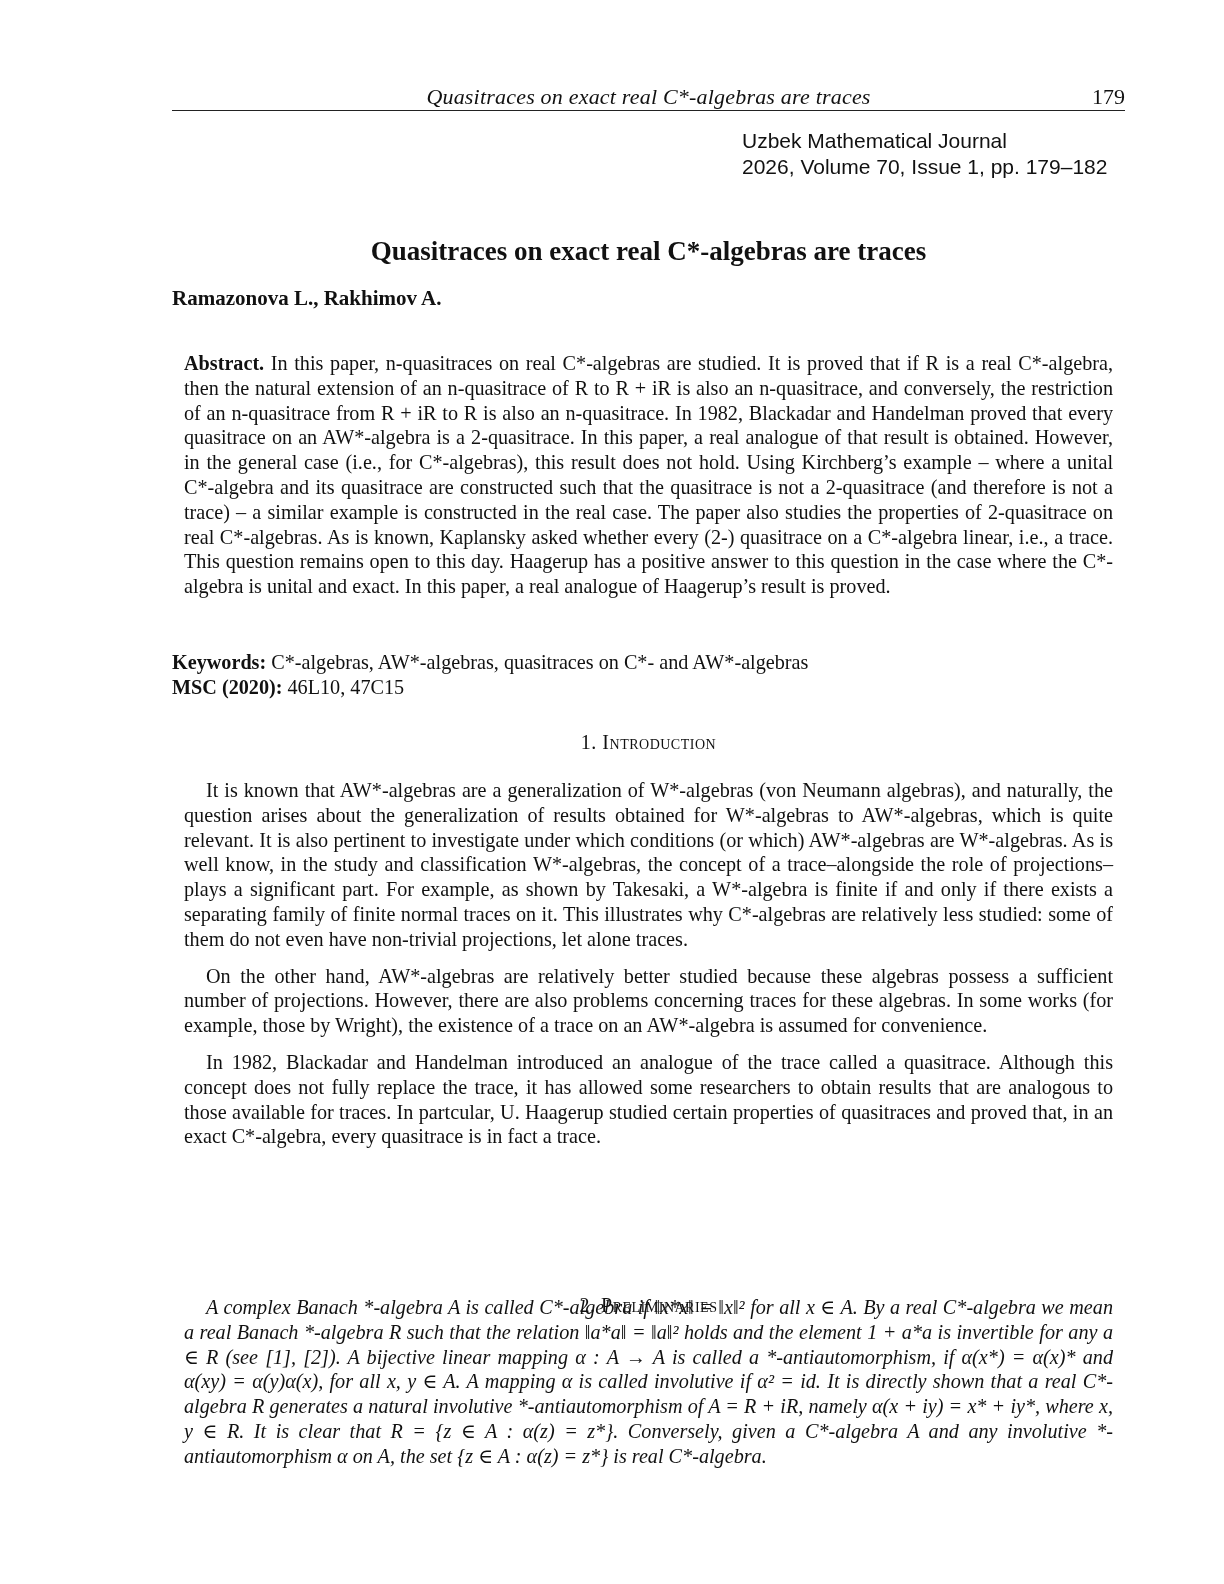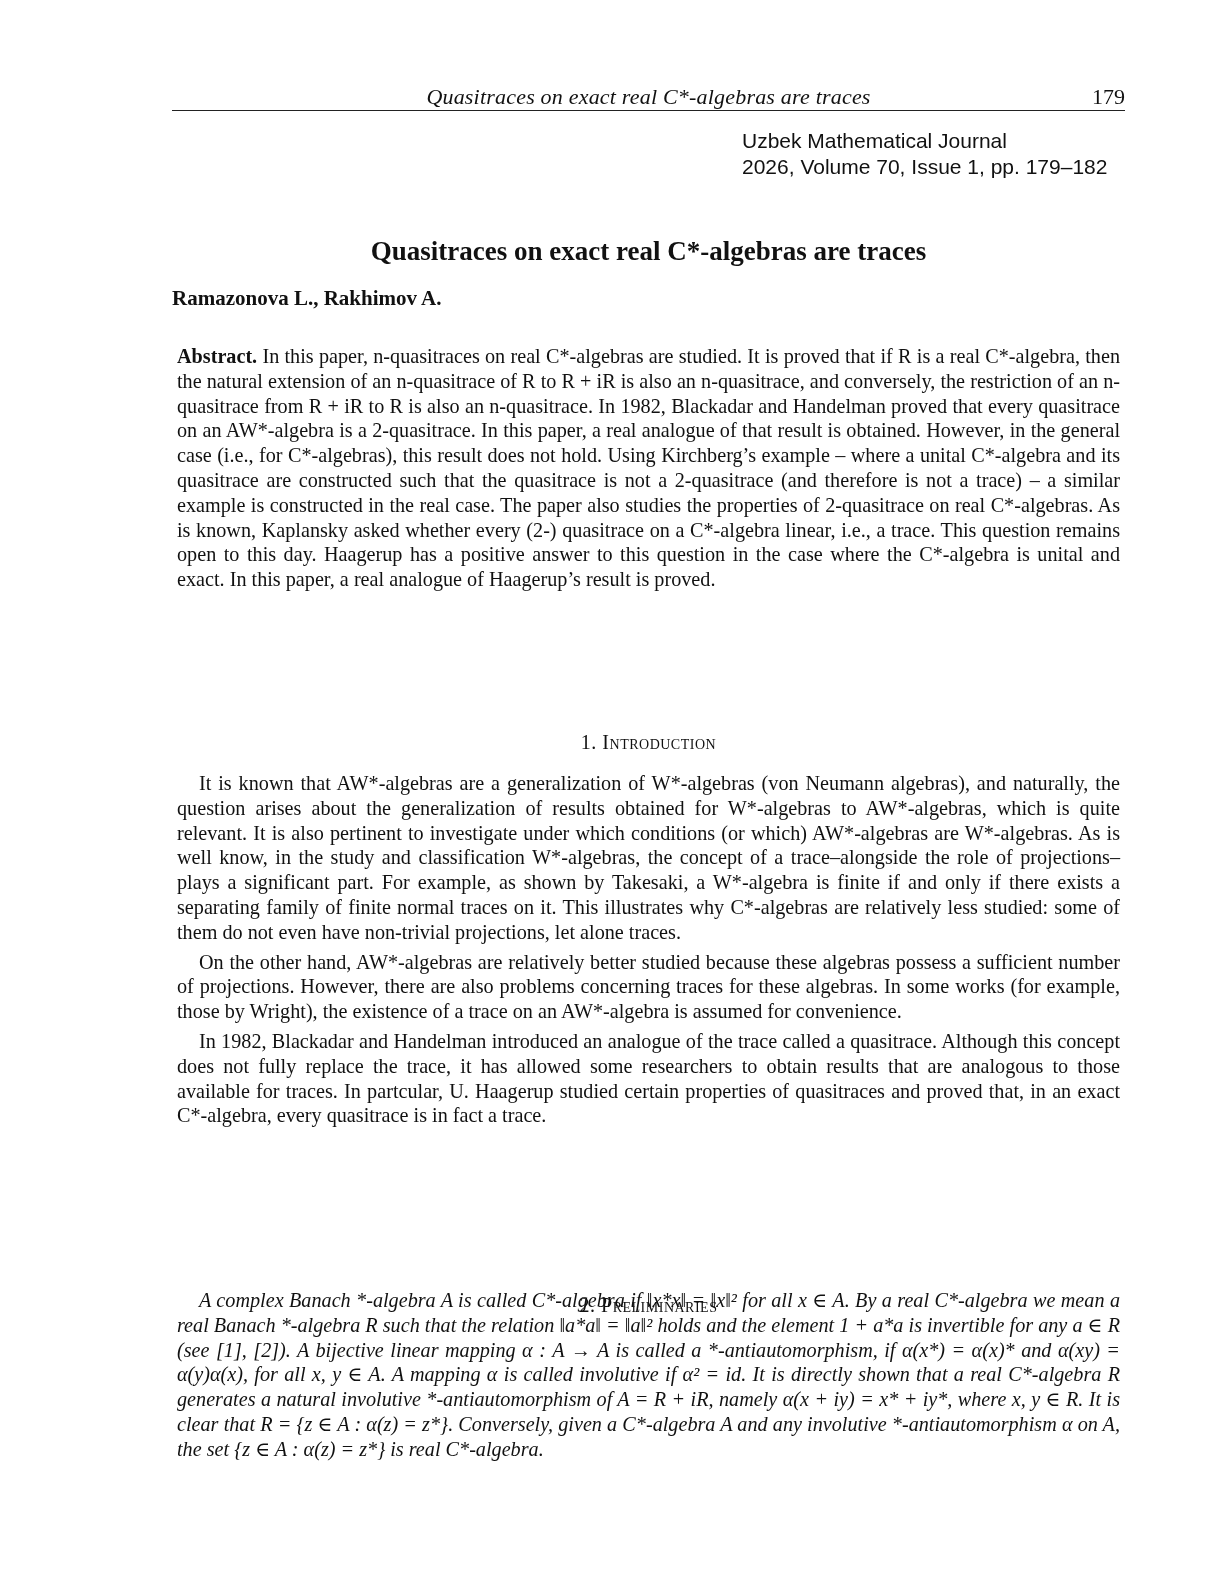--- a/index.html
+++ b/index.html
@@ -11,21 +11,21 @@
   .journal-block { position: absolute; left: 570px; top: 128px; font-size: 22px; line-height: 26px; }
   .journal-sans { font-family: "Liberation Sans", "DejaVu Sans", sans-serif; font-size: 21px; }
   .title { position: absolute; top: 236px; left: 0; width: 953px; text-align: center; font-weight: bold; font-size: 27px; }
   .authors { position: absolute; top: 286px; left: 0; width: 953px; text-align: left; font-weight: bold; font-size: 21px; }
   .text { font-size: 20.2px; line-height: 24.8px; text-align: justify; }
   .abstract { position: absolute; top: 339px; left: 0; width: 953px; }
   .keywords { position: absolute; top: 650px; left: 0; width: 953px; }
   .section-heading { position: absolute; left: 0; width: 953px; text-align: center; font-size: 20px; font-variant: small-caps; letter-spacing: 0.5px; }
   .intro { position: absolute; top: 766px; left: 0; width: 953px; }
   .prelim { position: absolute; top: 1283px; left: 0; width: 953px; font-style: italic; }
-  p { margin: 5px; }
+  p { margin: 12px; }
   .indent { text-indent: 22px; }
   b { font-weight: bold; }
 </style>
 </head>
 <body>
 
 <div class="page">
 
   <div class="running-head">
     <div class="running-title">Quasitraces on exact real C*-algebras are traces</div>
@@ -38,20 +38,22 @@
   </div>
 
   <div class="title">Quasitraces on exact real C*-algebras are traces</div>
   <div class="authors">Ramazonova L., Rakhimov A.</div>
 
   <div class="abstract text">
     <p><b>Abstract.</b> <span>In this paper, n-quasitraces on real C*-algebras are studied. It is proved that if R is a real C*-algebra, then the natural extension of an n-quasitrace of R to R + iR is also an n-quasitrace, and conversely, the restriction of an n-quasitrace from R + iR to R is also an n-quasitrace. In 1982, Blackadar and Handelman proved that every quasitrace on an AW*-algebra is a 2-quasitrace. In this paper, a real analogue of that result is obtained. However, in the general case (i.e., for C*-algebras), this result does not hold. Using Kirchberg’s example – where a unital C*-algebra and its quasitrace are constructed such that the quasitrace is not a 2-quasitrace (and therefore is not a trace) – a similar example is constructed in the real case. The paper also studies the properties of 2-quasitrace on real C*-algebras. As is known, Kaplansky asked whether every (2-) quasitrace on a C*-algebra linear, i.e., a trace. This question remains open to this day. Haagerup has a positive answer to this question in the case where the C*-algebra is unital and exact. In this paper, a real analogue of Haagerup’s result is proved.</span></p>
   </div>
 
   <div class="keywords text">
+    <div><b>Keywords:</b> <span>C*-algebras, AW*-algebras, quasitraces on C*- and AW*-algebras</span></div>
+    <div><b>MSC (2020):</b> <span>46L10, 47C15</span></div>
   </div>
 
   <div class="section-heading" style="top:731px;">1. Introduction</div>
 
   <div class="intro text">
     <p class="indent">It is known that AW*-algebras are a generalization of W*-algebras (von Neumann algebras), and naturally, the question arises about the generalization of results obtained for W*-algebras to AW*-algebras, which is quite relevant. It is also pertinent to investigate under which conditions (or which) AW*-algebras are W*-algebras. As is well know, in the study and classification W*-algebras, the concept of a trace–alongside the role of projections–plays a significant part. For example, as shown by Takesaki, a W*-algebra is finite if and only if there exists a separating family of finite normal traces on it. This illustrates why C*-algebras are relatively less studied: some of them do not even have non-trivial projections, let alone traces.</p>
     <p class="indent">On the other hand, AW*-algebras are relatively better studied because these algebras possess a sufficient number of projections. However, there are also problems concerning traces for these algebras. In some works (for example, those by Wright), the existence of a trace on an AW*-algebra is assumed for convenience.</p>
     <p class="indent">In 1982, Blackadar and Handelman introduced an analogue of the trace called a quasitrace. Although this concept does not fully replace the trace, it has allowed some researchers to obtain results that are analogous to those available for traces. In partcular, U. Haagerup studied certain properties of quasitraces and proved that, in an exact C*-algebra, every quasitrace is in fact a trace.</p>
   </div>
 

